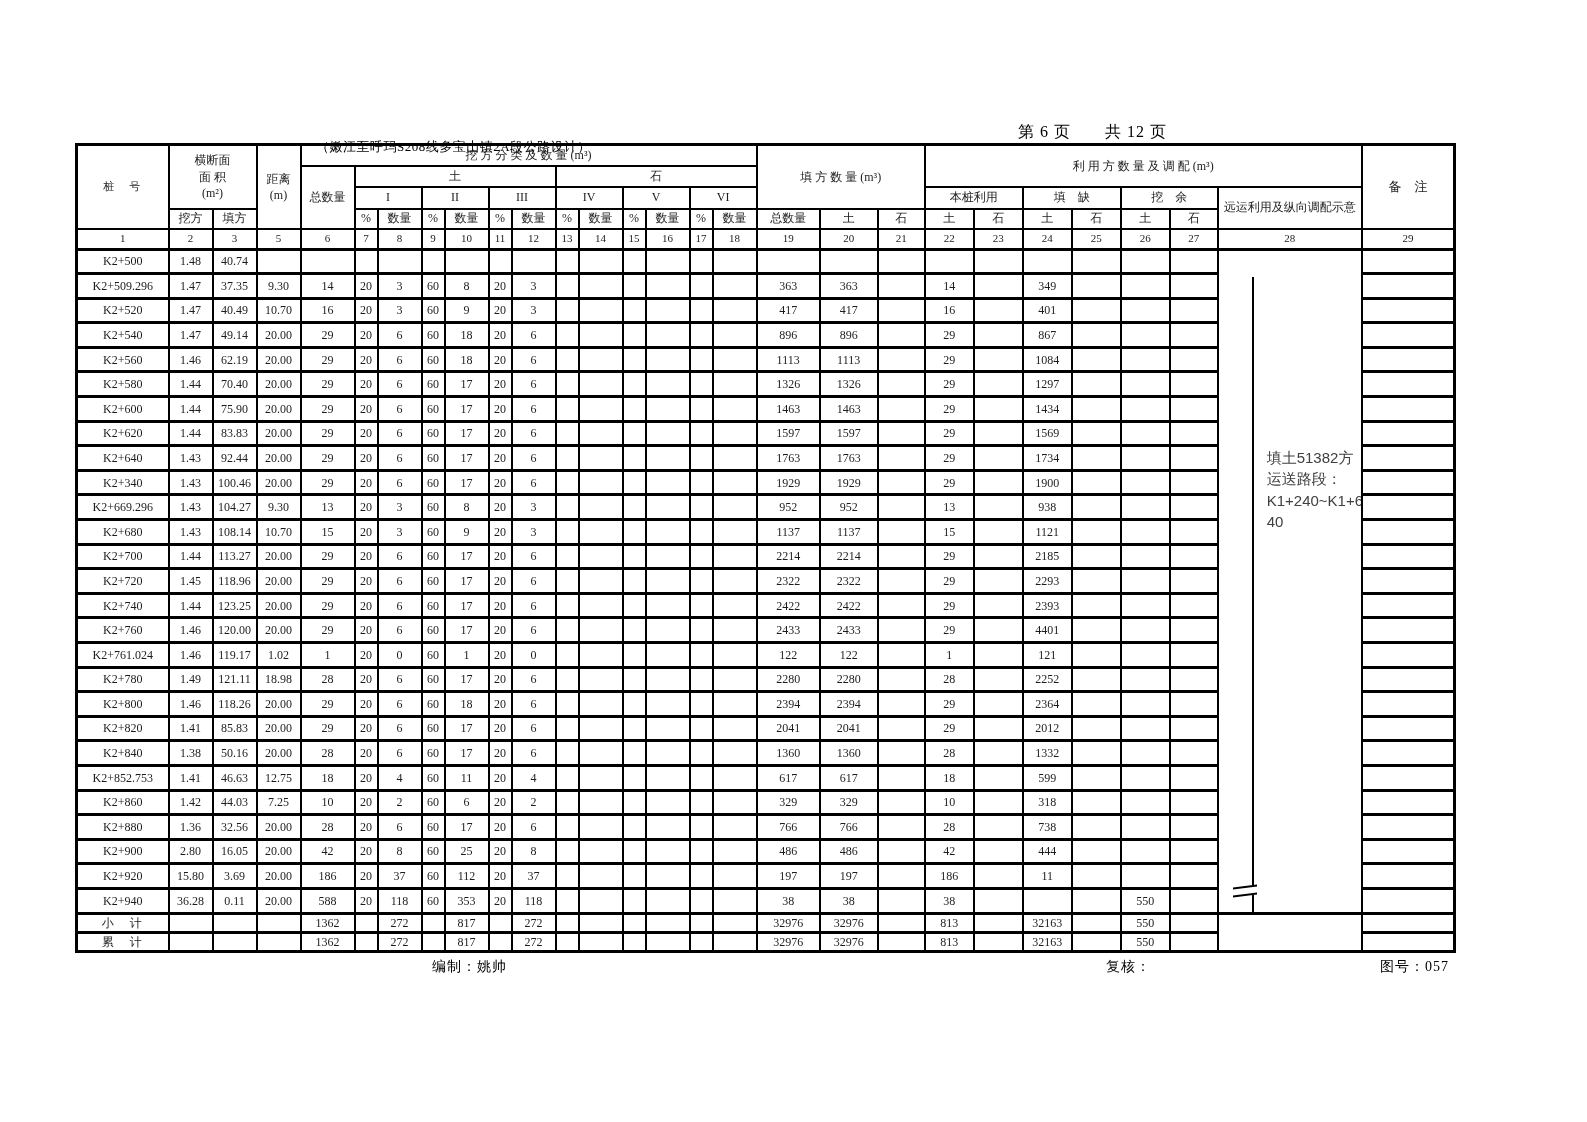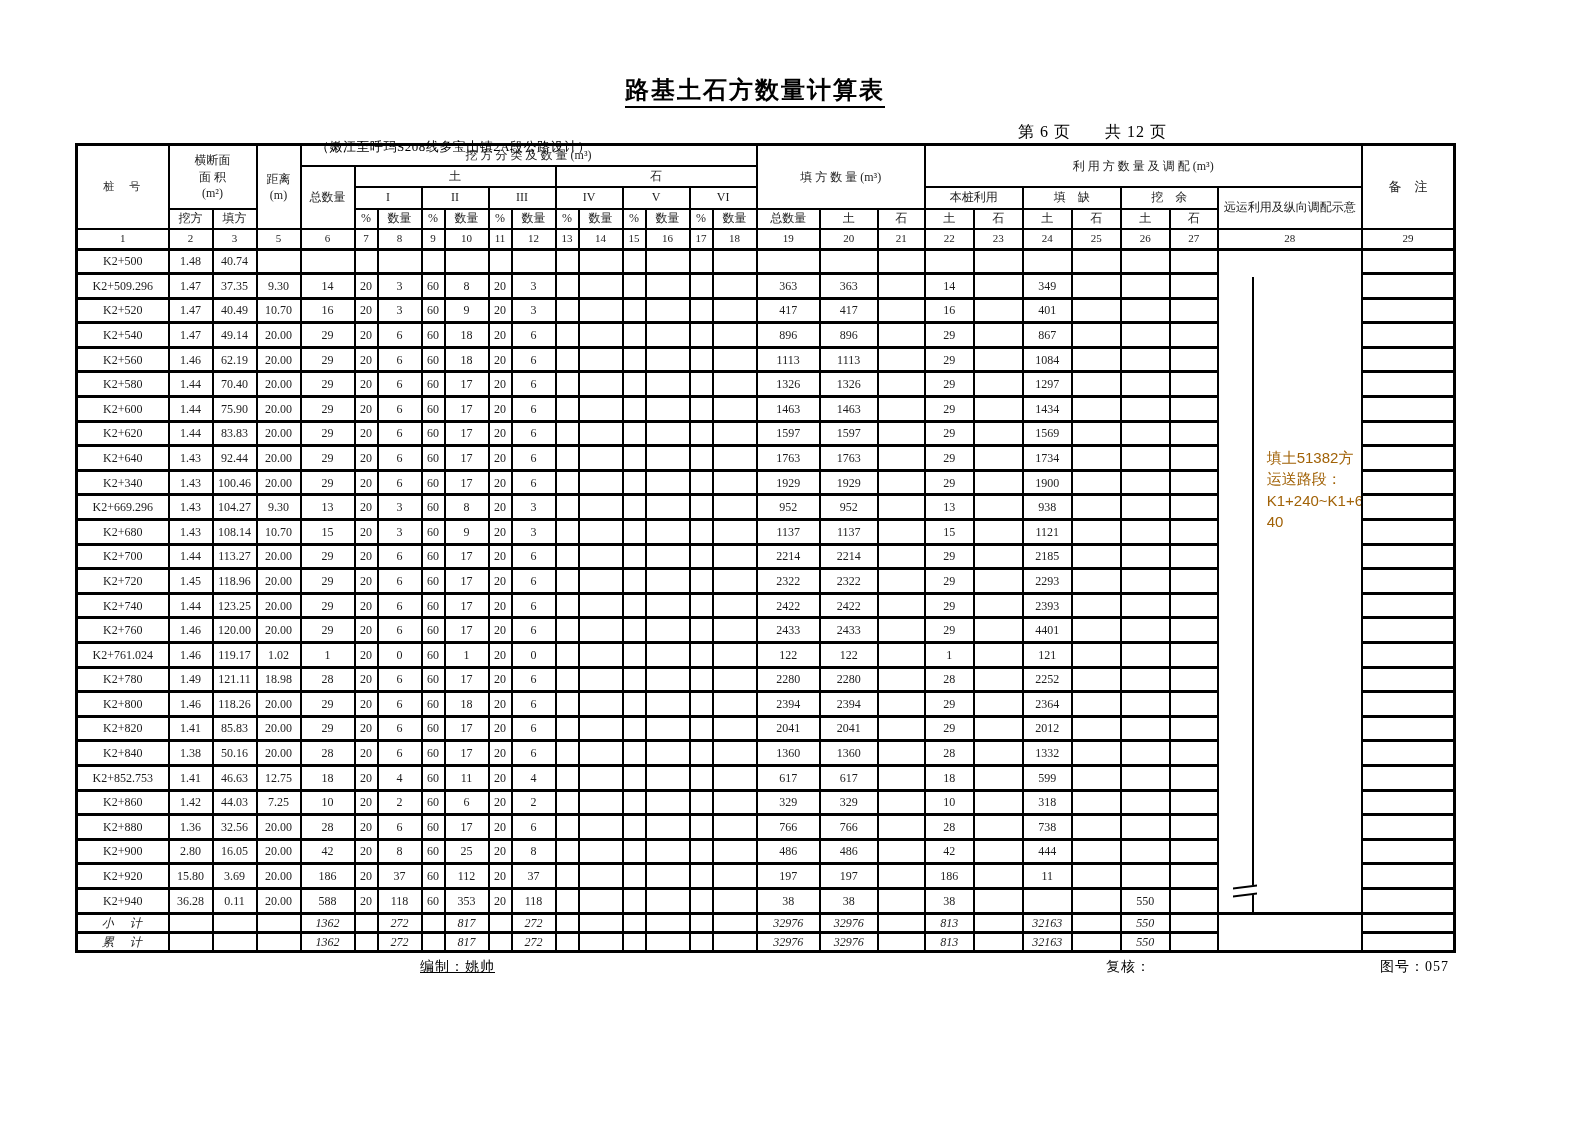--- a/index.html
+++ b/index.html
@@ -18,43 +18,42 @@
   table.main th,table.main td{
       border:2px solid #000;padding:0;text-align:center;vertical-align:middle;
       font-weight:normal;font-size:12px;color:#1c1c1c;overflow:hidden;
       white-space:pre-line;line-height:1.35;}
   table.main{border:3px solid #000;}
   table.main tbody th,table.main tbody td{border-top-width:3px;border-bottom-width:3px;}
   thead th{font-size:12.5px;}
   tr.h1{height:21px;} tr.h2{height:21px;} tr.h3{height:22px;} tr.h4{height:20px;}
   tr.h5 td{height:18px;font-size:11px;}
   tbody tr.datarow{height:24.6px;}
-  tbody tr.totalrow{height:15px;font-style:italic;}
+  tbody tr.totalrow{height:15px;}
   td.station{font-size:12px;border-radius:8px;}
   td.totals-label{font-size:13.5px;letter-spacing:2px;}
 
   td.ann-cell{position:relative;padding:0;}
   .mass-haul-line{position:absolute;left:33px;top:26px;bottom:0;width:0;
                   border-left:2px solid #000;}
   .line-break-mark{position:absolute;left:14px;bottom:16px;width:24px;height:6px;
                    border-top:2px solid #000;border-bottom:2px solid #000;
                    transform:skewY(-7deg);background:#fff;}
   .haul-note-text{position:absolute;left:48px;top:196px;width:104px;text-align:left;
                   font-family:"Liberation Sans","DejaVu Sans",sans-serif;
-                  font-size:15px;line-height:21.5px;color:#a16207;white-space:pre-line;}
+                  font-size:15px;line-height:21.5px;color:#404040;white-space:pre-line;}
 
   .footer-item{position:absolute;top:958px;font-size:14px;letter-spacing:1px;}
-  .f-maker{left:420px;text-decoration:underline;} .f-checker{left:1106px;} .f-figno{left:1380px;}
+  .f-maker{left:432px;} .f-checker{left:1106px;} .f-figno{left:1380px;}
 </style>
 </head>
 <body>
 
 <div class="sheet">
 
-  <div class="title"><span>路基土石方数量计算表</span></div>
   <div class="subtitle">（嫩江至呼玛S208线多宝山镇2A段公路设计）</div>
   <div class="page-info">第 6 页　　共 12 页</div>
 
   <table class="main">
     <colgroup>
       <col style="width:92px">
         <col style="width:44px">
         <col style="width:44px">
       <col style="width:44px">
         <col style="width:54px">

